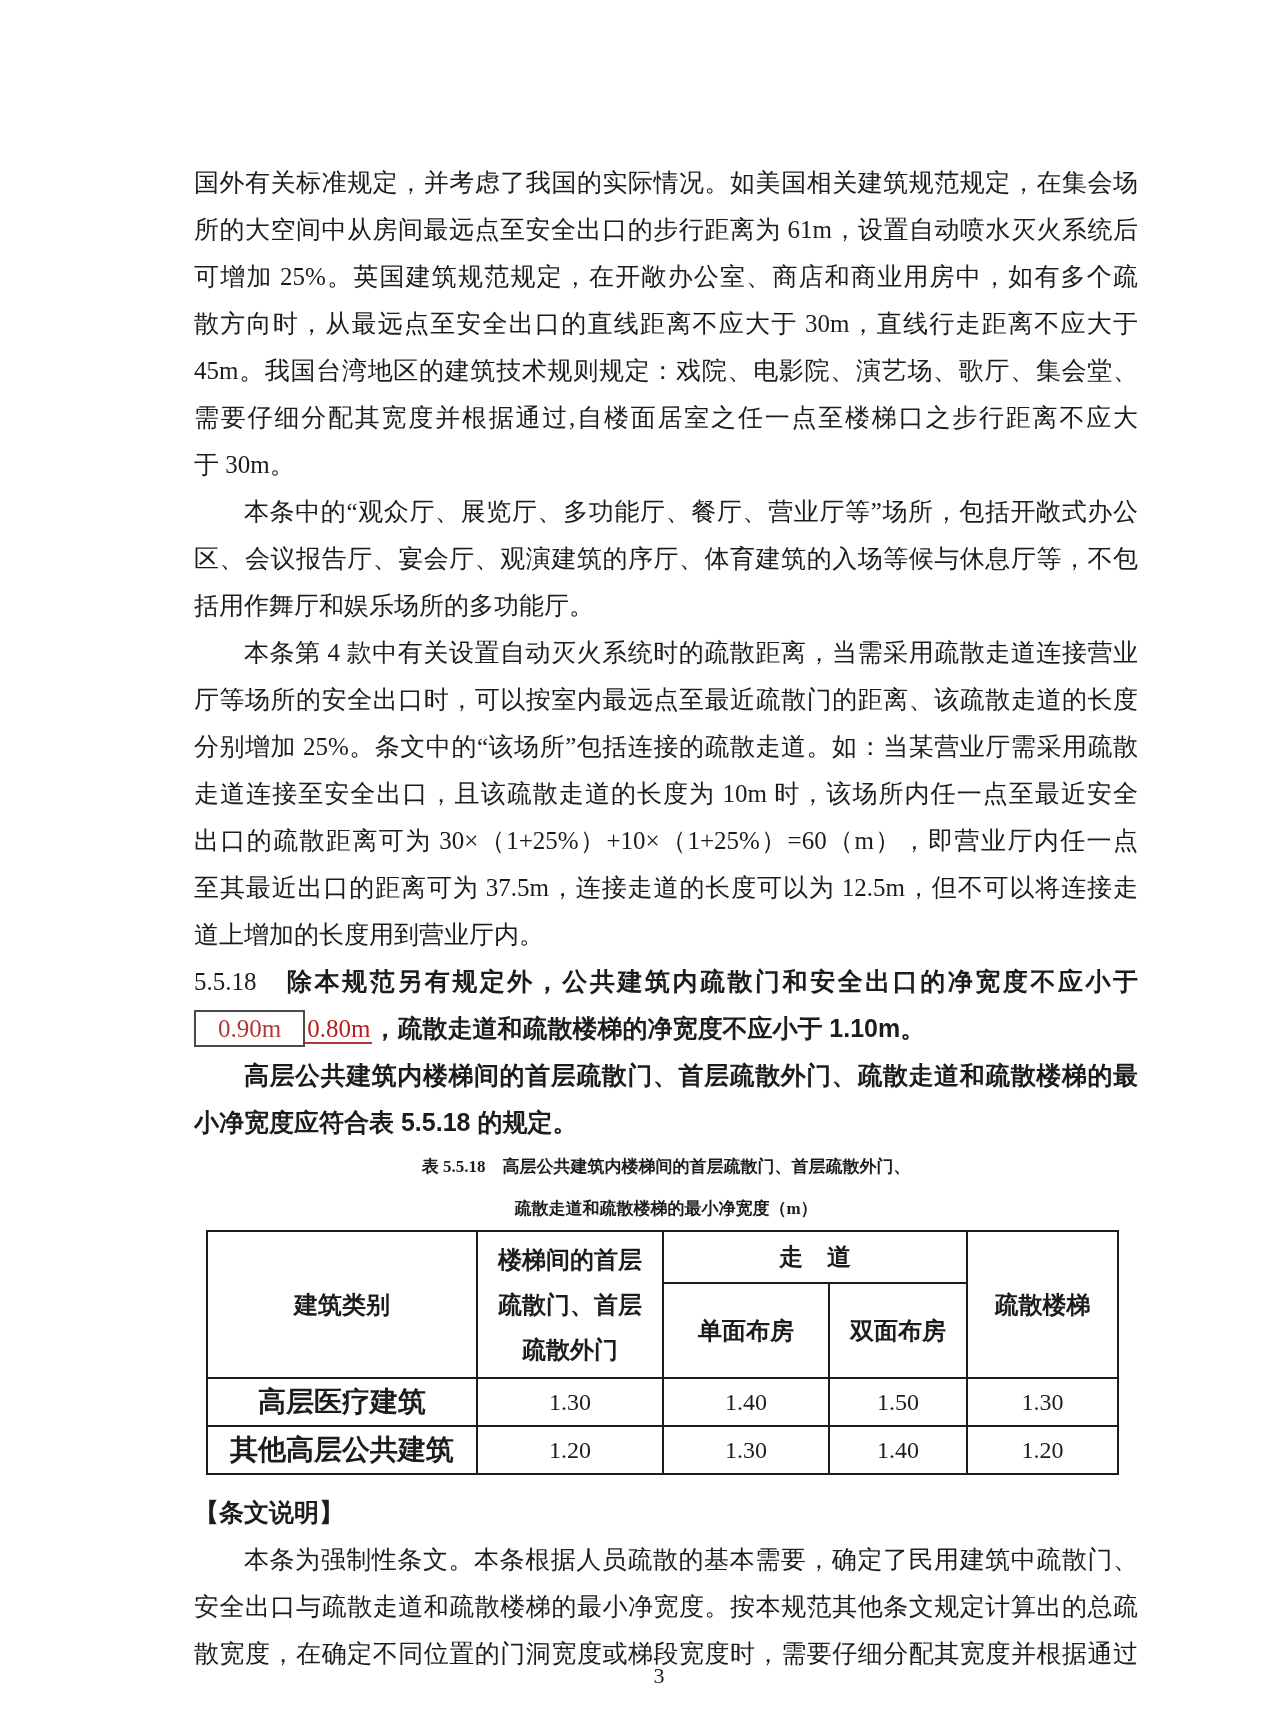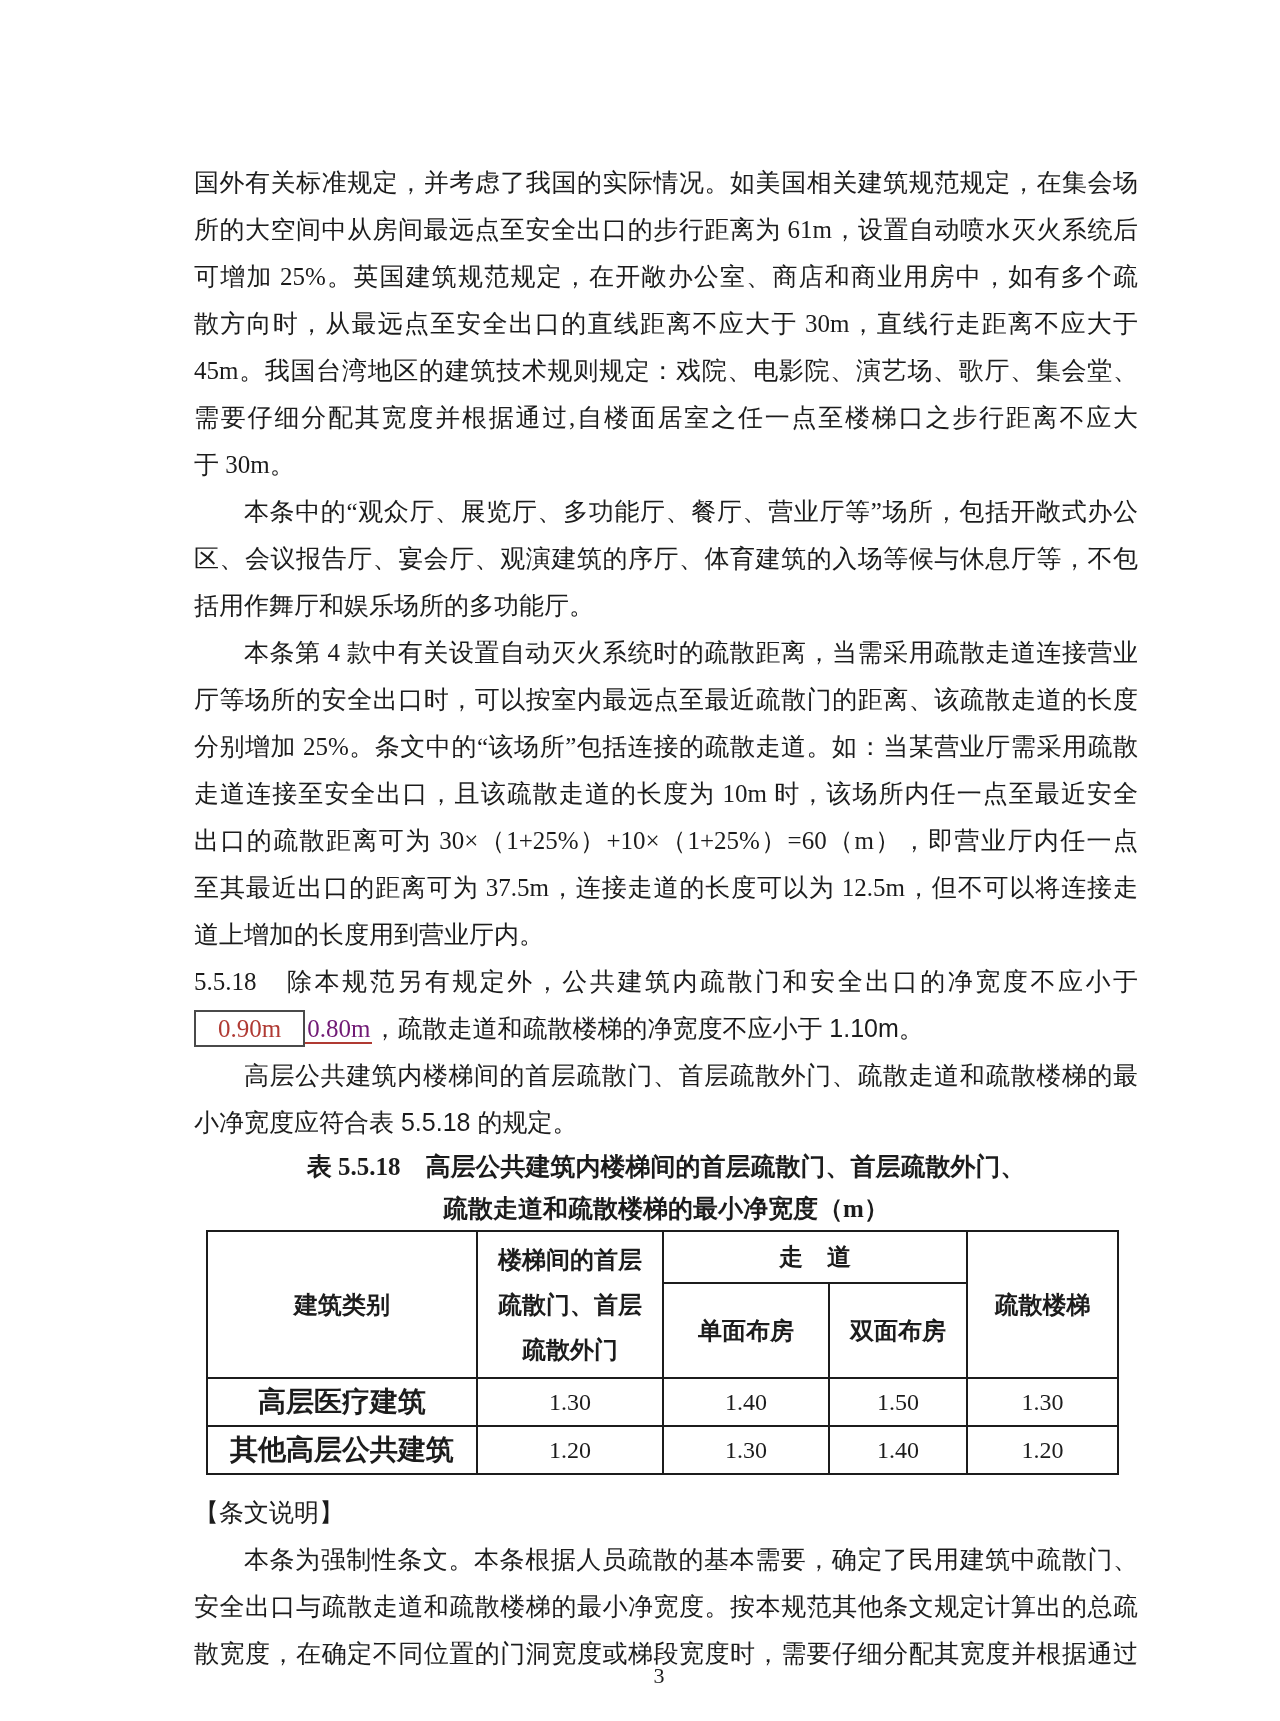--- a/index.html
+++ b/index.html
@@ -12,35 +12,35 @@
 
   .line {
     height:47px; line-height:47px; font-size:25px;
     text-align:justify; text-align-last:justify;
     white-space:nowrap; overflow:hidden;
   }
   .para.endleft .line:last-child { text-align-last:left; }
   .para.indent .line:first-child { text-indent:2em; }
   .left { text-align-last:left !important; }
 
-  .bold { font-weight:normal; }
+  .bold { font-weight:bold; }
   .gothic { font-family:"Liberation Sans","DejaVu Sans",sans-serif; }
 
   .clause-num { font-weight:normal; margin-right:28px; }
 
   .boxed-red {
     color:#b03a33; border:2px solid #4a4a4a; padding:1px 22px;
     display:inline-block; line-height:31px;
   }
   .underline-red {
-    color:#701a75; border-bottom:2px solid #b03a33; padding:0 2px;
+    color:#b91c1c; border-bottom:2px solid #b03a33; padding:0 2px;
   }
 
   .title-line {
-    height:42px; line-height:42px; font-size:25px; font-weight:bold;
+    height:42px; line-height:42px; font-size:17px; font-weight:bold;
     text-align:center; white-space:nowrap;
   }
 
   .tbl { margin-left:12px; border-collapse:collapse; table-layout:fixed; width:911px; }
   .tbl th, .tbl td {
     border:2px solid #1c1c1c; text-align:center; vertical-align:middle; padding:2px;
   }
   .tbl th {
     font-family:"Liberation Sans","DejaVu Sans",sans-serif;
     font-weight:bold; font-size:24px;

